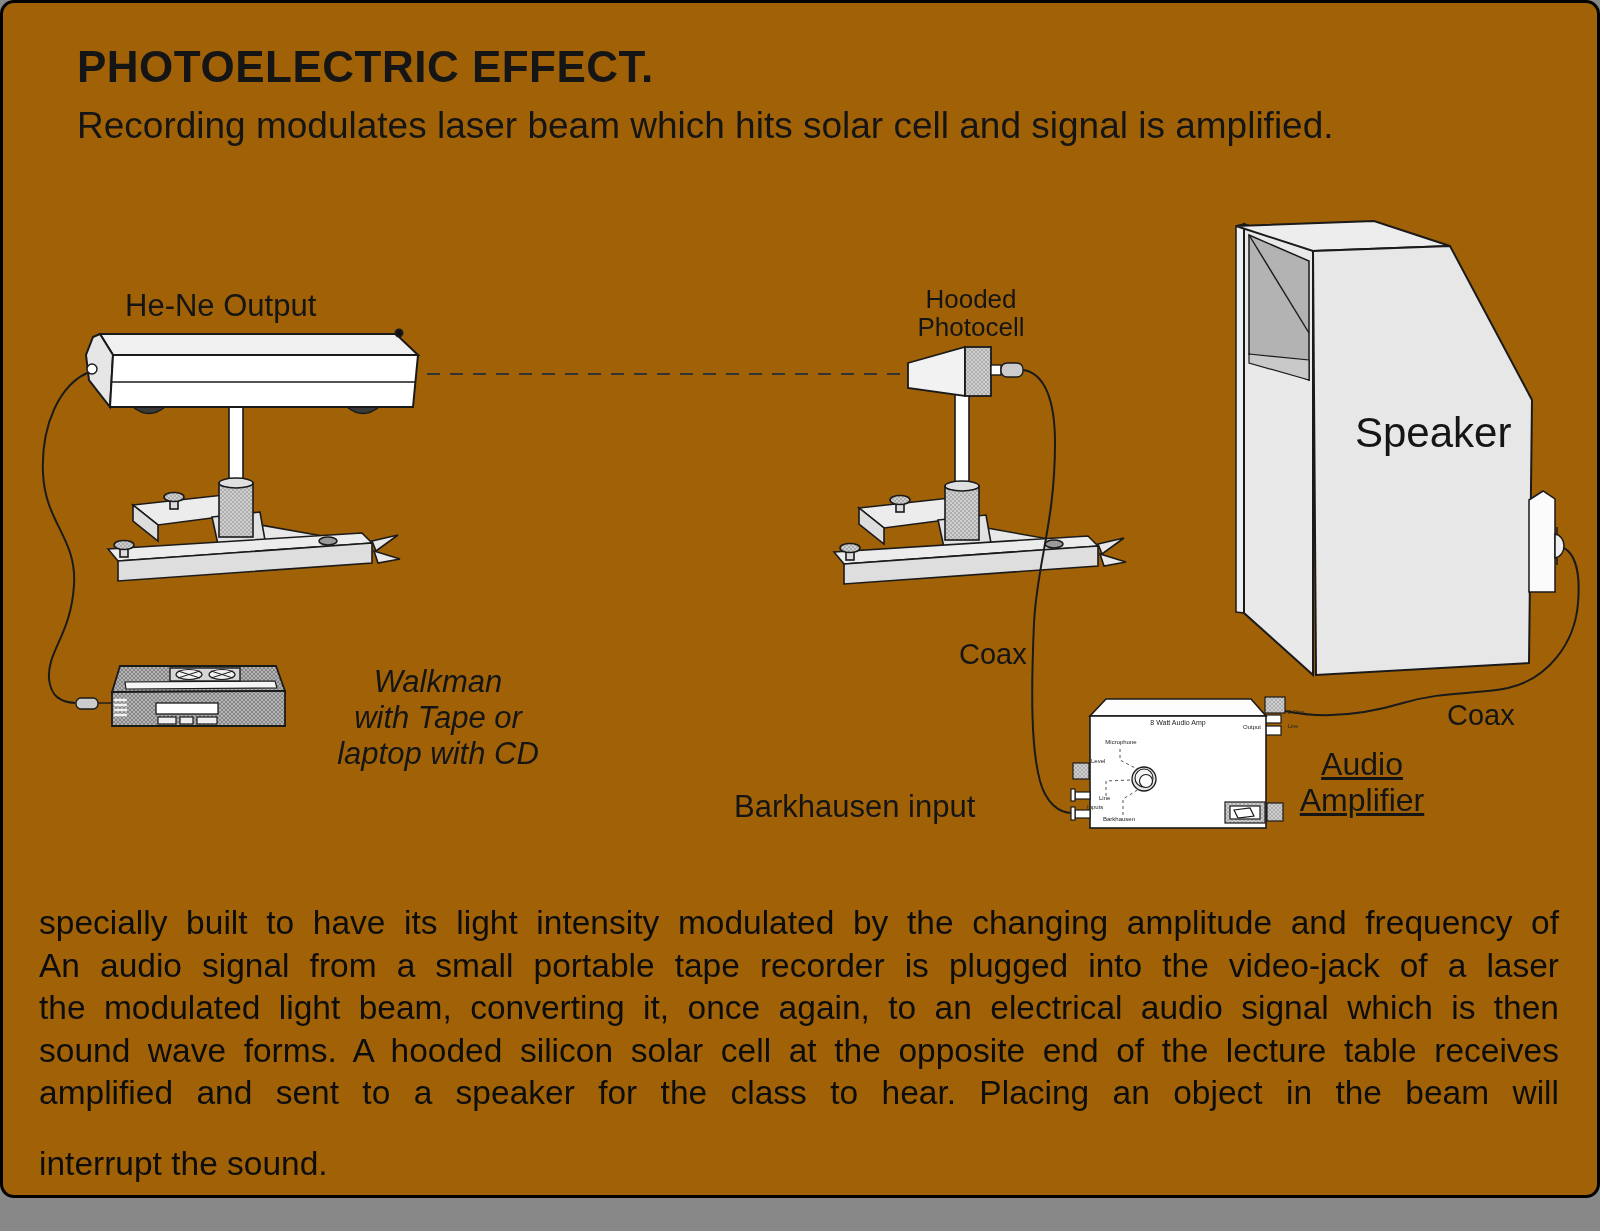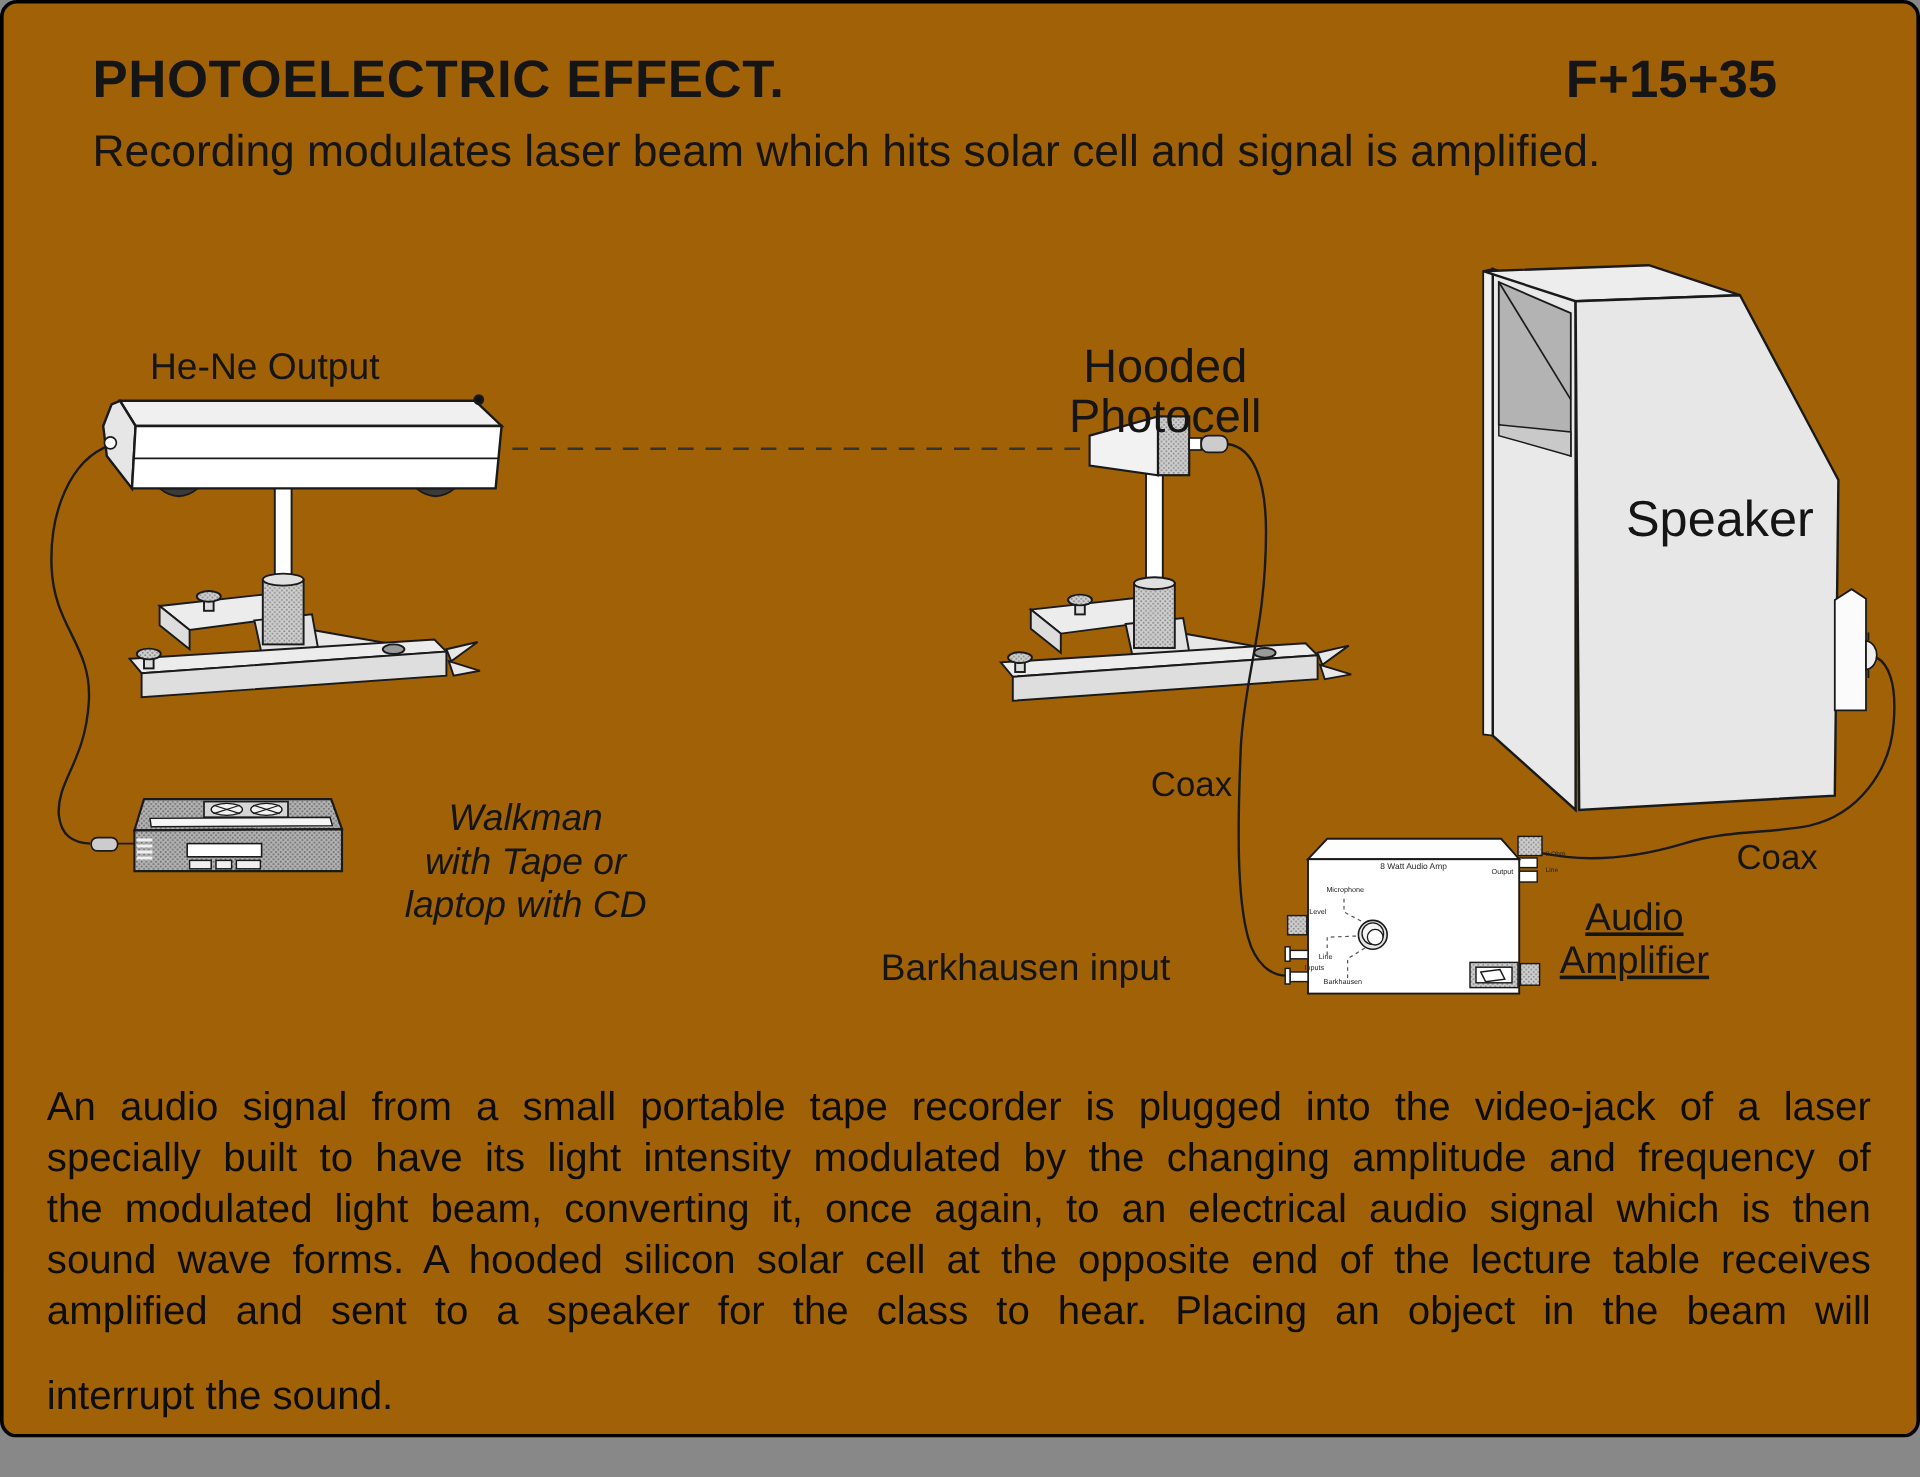--- a/index.html
+++ b/index.html
@@ -7,21 +7,21 @@
     position:relative; width:1600px; height:1198px; background:#a16207;
     border:3px solid #000; border-radius:14px; box-sizing:border-box;
     overflow:hidden; font-family:"Liberation Sans", sans-serif; color:#111;
   }
   .label{position:absolute; color:#151515; line-height:1.08; white-space:nowrap;}
   .center{text-align:center; white-space:normal;}
   #title{left:74px; top:40px; font-size:44px; font-weight:bold; letter-spacing:0.5px;}
   #code{right:116px; top:40px; font-size:44px; font-weight:bold;}
   #subtitle{left:74px; top:103px; font-size:37px;}
   #lbl-laser{left:122px; top:286px; font-size:31px;}
-  #lbl-photocell{left:880px; top:282px; width:176px; font-size:39px;}
+  #lbl-photocell{left:880px; top:282px; width:176px; font-size:26px;}
   #lbl-speaker{left:1352px; top:407px; font-size:42px;}
   #lbl-source{left:328px; top:661px; width:214px; font-size:31px; line-height:1.16;font-style:italic;}
   #lbl-coax-left{left:956px; top:636px; font-size:29px;}
   #lbl-coax-right{left:1444px; top:697px; font-size:29px;}
   #lbl-barkhausen{left:731px; top:787px; font-size:31px;}
   #lbl-amplifier{left:1288px; top:744px; width:142px; font-size:32px; line-height:1.12;text-decoration:underline;}
   .tiny{position:absolute; font-size:6px; color:#222; line-height:1; white-space:nowrap;}
   #amp-title{left:1128px; top:716px; width:94px; text-align:center; font-size:7px;}
   #amp-output{left:1240px; top:721px;}
   #amp-mic{left:1096px; top:736px; width:44px; text-align:center;}
@@ -174,21 +174,20 @@
       </g>
       <g stroke-width="1.2">
         <rect x="1222" y="799" width="40" height="21" fill="url(#dots)"></rect>
         <rect x="1227" y="803" width="30" height="13" fill="#ffffff"></rect>
         <polygon points="1231,807 1247,805 1251,813 1235,815" fill="#ffffff"></polygon>
       </g>
     </g>
   </svg>
 
   <div id="title" class="label">PHOTOELECTRIC EFFECT.</div>
-  <div id="code" class="label">F+15+35</div>
   <div id="subtitle" class="label">Recording modulates laser beam which hits solar cell and signal is amplified.</div>
 
   <div id="lbl-laser" class="label">He-Ne Output</div>
 
   <div id="lbl-photocell" class="label center">
     <div>Hooded</div>
     <div>Photocell</div>
   </div>
 
   <div id="lbl-speaker" class="label">Speaker</div>
@@ -212,21 +211,21 @@
   <div id="amp-output" class="tiny">Output</div>
   <div id="amp-mic" class="tiny">Microphone</div>
   <div id="amp-level" class="tiny">Level</div>
   <div id="amp-line-in" class="tiny">Line</div>
   <div id="amp-inputs" class="tiny">Inputs</div>
   <div id="amp-bark" class="tiny">Barkhausen</div>
   <div id="amp-ohm" class="tiny">8 Ohm</div>
   <div id="amp-line-out" class="tiny">Line</div>
 
   <div id="paragraph">
+    <div class="pline">specially built to have its light intensity modulated by the changing amplitude and frequency of</div>
     <div class="pline">An audio signal from a small portable tape recorder is plugged into the video-jack of a laser</div>
-    <div class="pline">specially built to have its light intensity modulated by the changing amplitude and frequency of</div>
     <div class="pline">the modulated light beam, converting it, once again, to an electrical audio signal which is then</div>
     <div class="pline">sound wave forms.  A hooded silicon solar cell at the opposite end of the lecture table receives</div>
     <div class="pline">amplified and sent to a speaker for the class to hear. Placing an object in the beam will</div>
     <div class="pline last">interrupt the sound.</div>
   </div>
 
 </div>
 
 </body></html>

